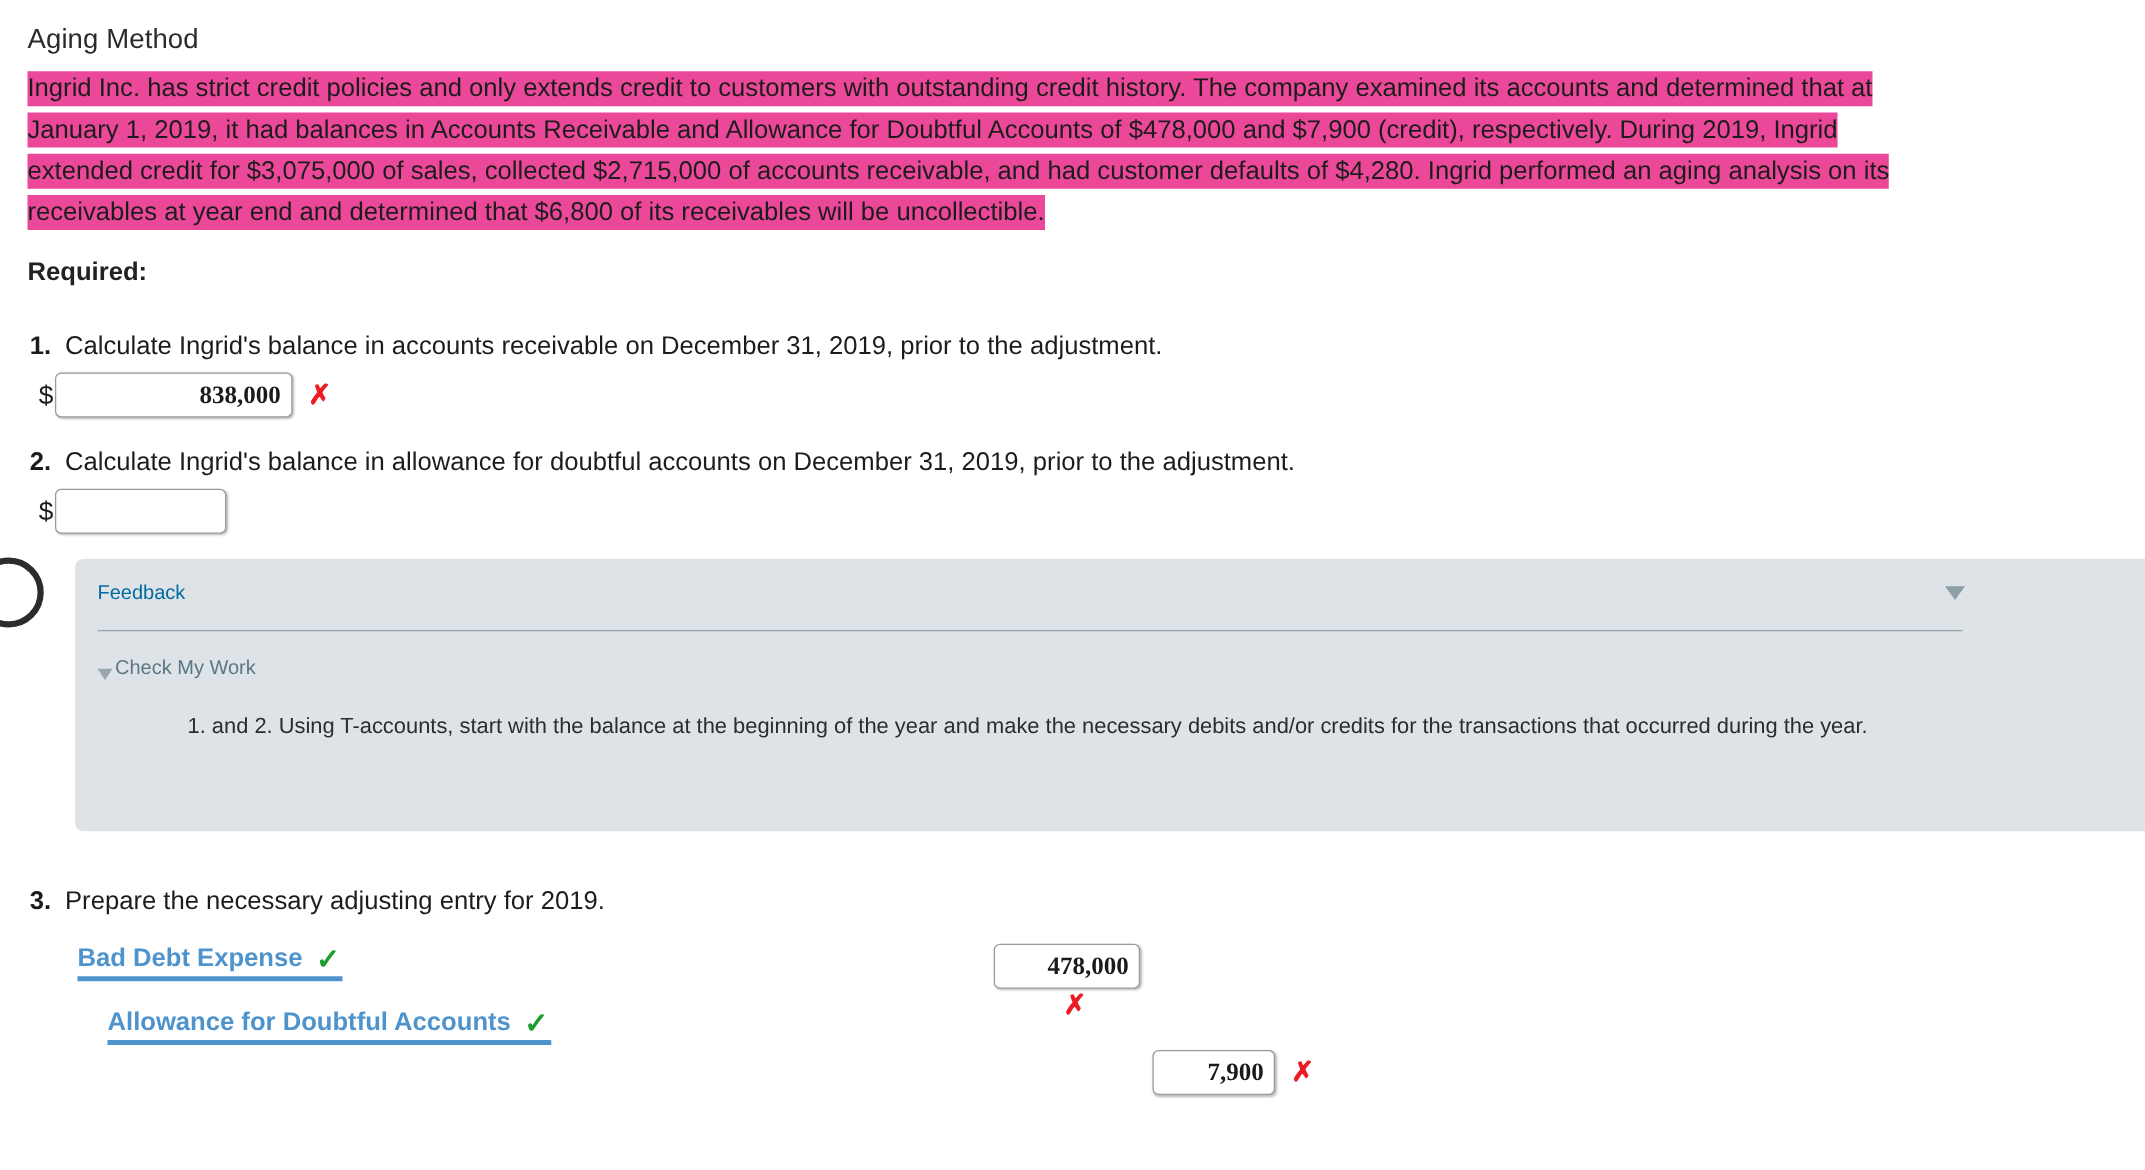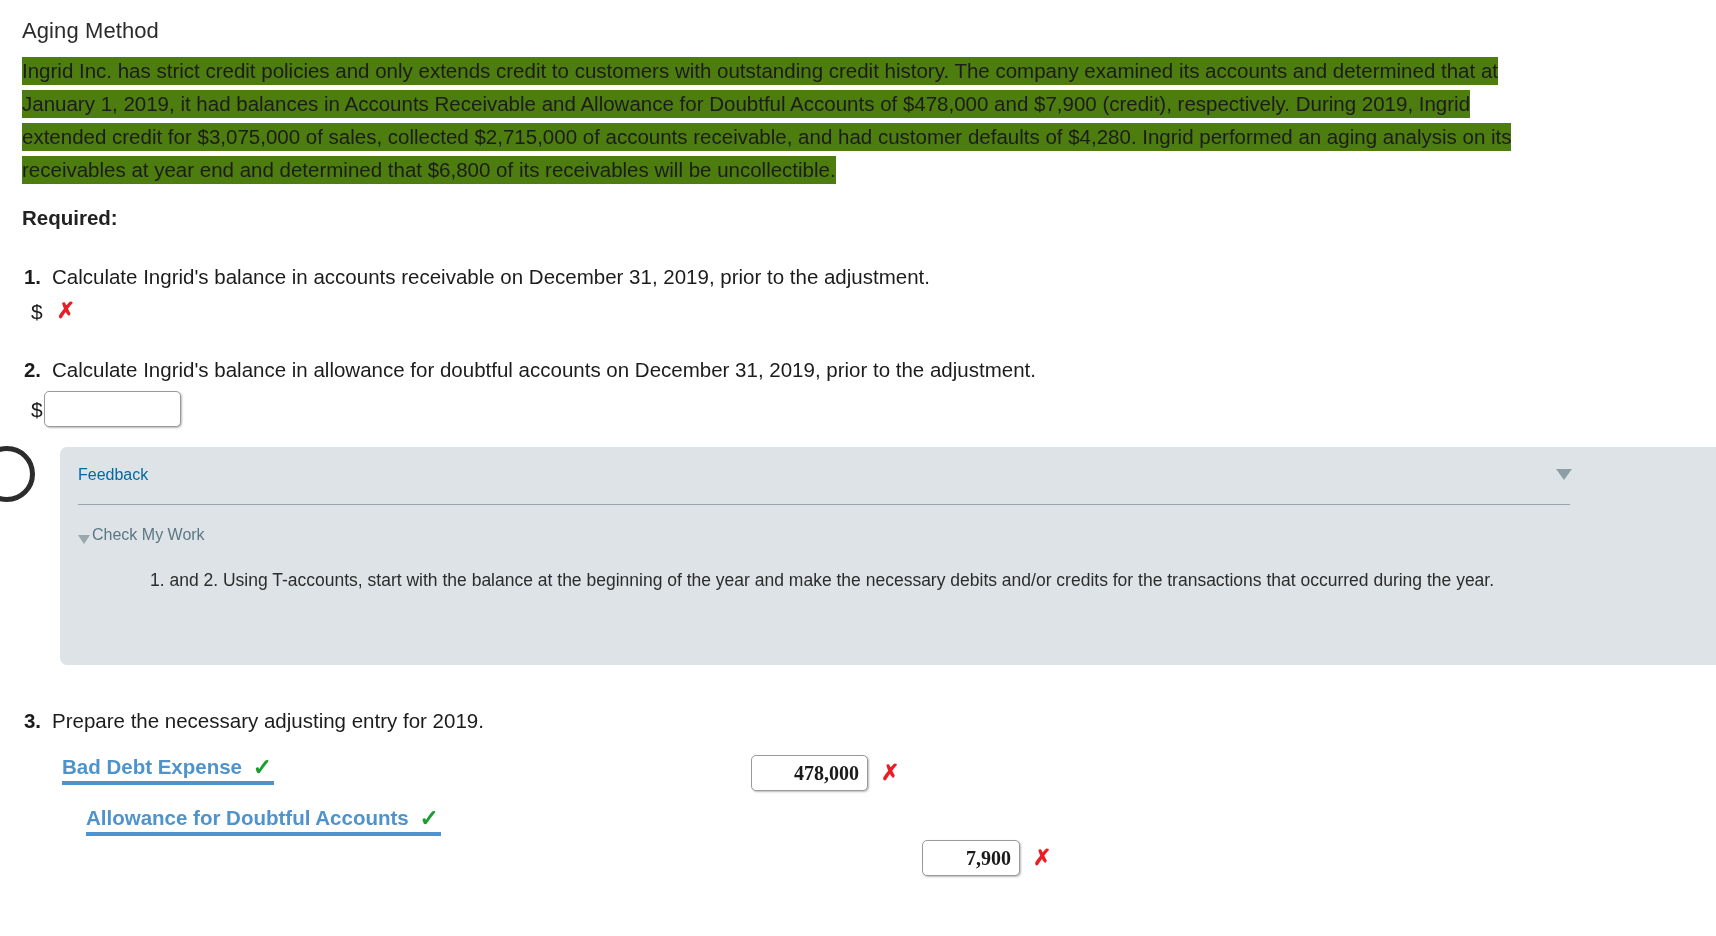--- a/index.html
+++ b/index.html
@@ -37,21 +37,21 @@
   .problem {
     position: absolute;
     left: 22px;
     top: 54px;
     width: 1500px;
     font-size: 20.5px;
     line-height: 33px;
     color: #1c1c1c;
   }
   .problem span.hl {
-    background: #4d7c0f;
+    background: #ec4899;
     box-decoration-break: clone;
     -webkit-box-decoration-break: clone;
     padding: 2px 0 3px 0;
   }
 
   
   .required {
     position: absolute;
     left: 22px;
     top: 206px;
@@ -231,20 +231,21 @@
 
   <div class="required">Required:</div>
 
   <div class="req-block" style="left:22px; top:265px;">
     <div class="req-line">
       <span class="req-num">1.</span>
       <span>Calculate Ingrid's balance in accounts receivable on December 31, 2019, prior to the adjustment.</span>
     </div>
     <div class="answer-row">
       <span class="dollar">$</span>
+      <div class="amt-input w190" placeholder="">838,000</div>
       <span class="mark-x">✗</span>
     </div>
   </div>
 
   <div class="req-block" style="left:22px; top:358px;">
     <div class="req-line">
       <span class="req-num">2.</span>
       <span>Calculate Ingrid's balance in allowance for doubtful accounts on December 31, 2019, prior to the adjustment.</span>
     </div>
     <div class="answer-row">
@@ -269,21 +270,21 @@
   <div class="req-block" style="left:22px; top:709px;">
     <div class="req-line">
       <span class="req-num">3.</span>
       <span>Prepare the necessary adjusting entry for 2019.</span>
     </div>
   </div>
 
   <div class="entry" style="left:62px; top:755px;">
     <a class="acct-link"><span>Bad Debt Expense</span><span class="mark-check">✓</span></a>
   </div>
-  <div class="entry" style="left:751px; top:755px;">
+  <div class="entry" style="left:795px; top:755px;flex-direction:column;">
     <div class="amt-input w117">478,000</div>
     <span class="mark-x">✗</span>
   </div>
 
   <div class="entry" style="left:86px; top:806px;">
     <a class="acct-link"><span>Allowance for Doubtful Accounts</span><span class="mark-check">✓</span></a>
   </div>
   <div class="entry" style="left:922px; top:840px;">
     <div class="amt-input w98">7,900</div>
     <span class="mark-x">✗</span>

